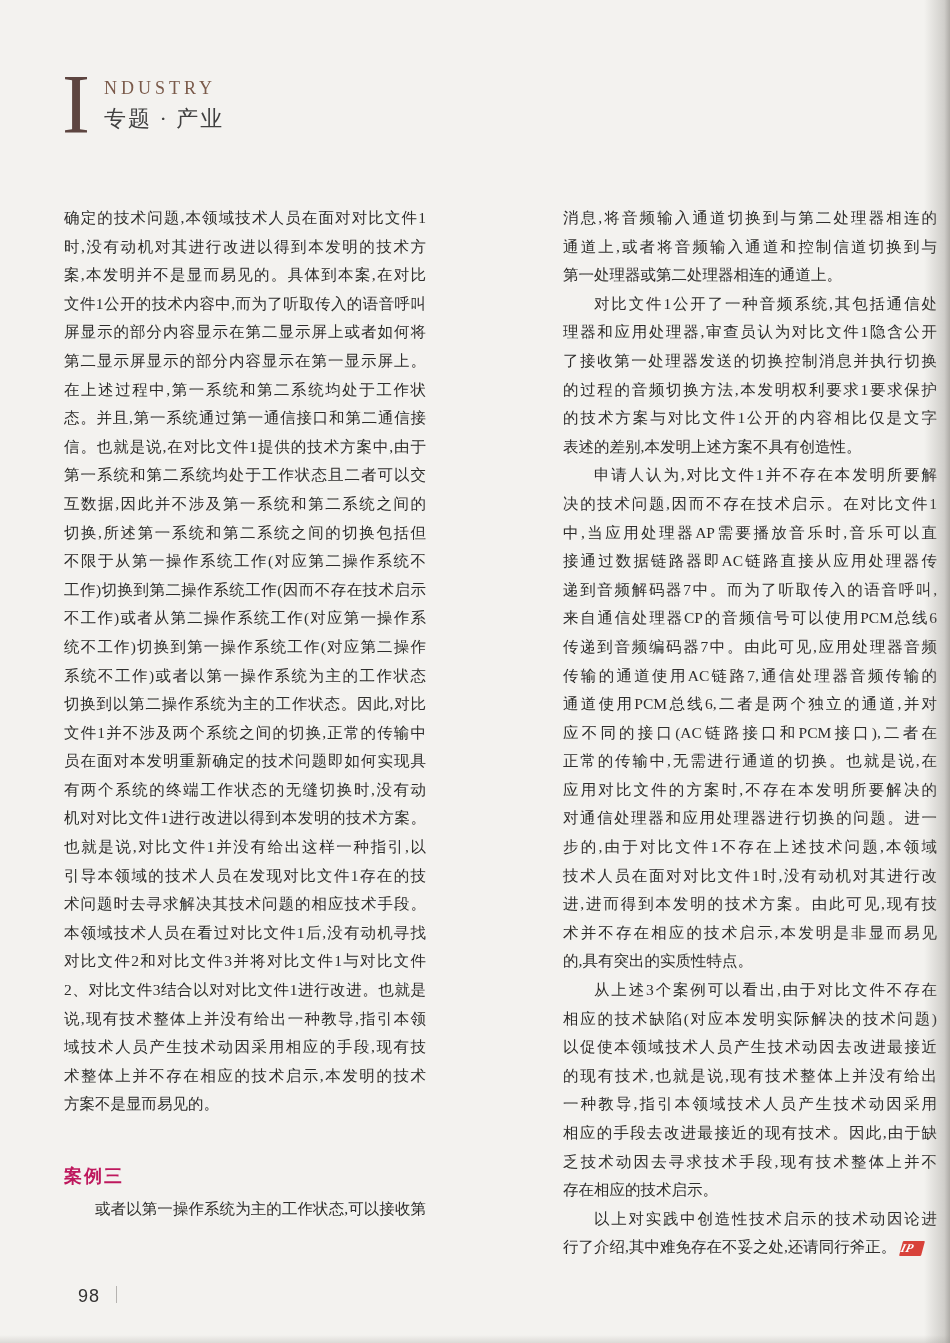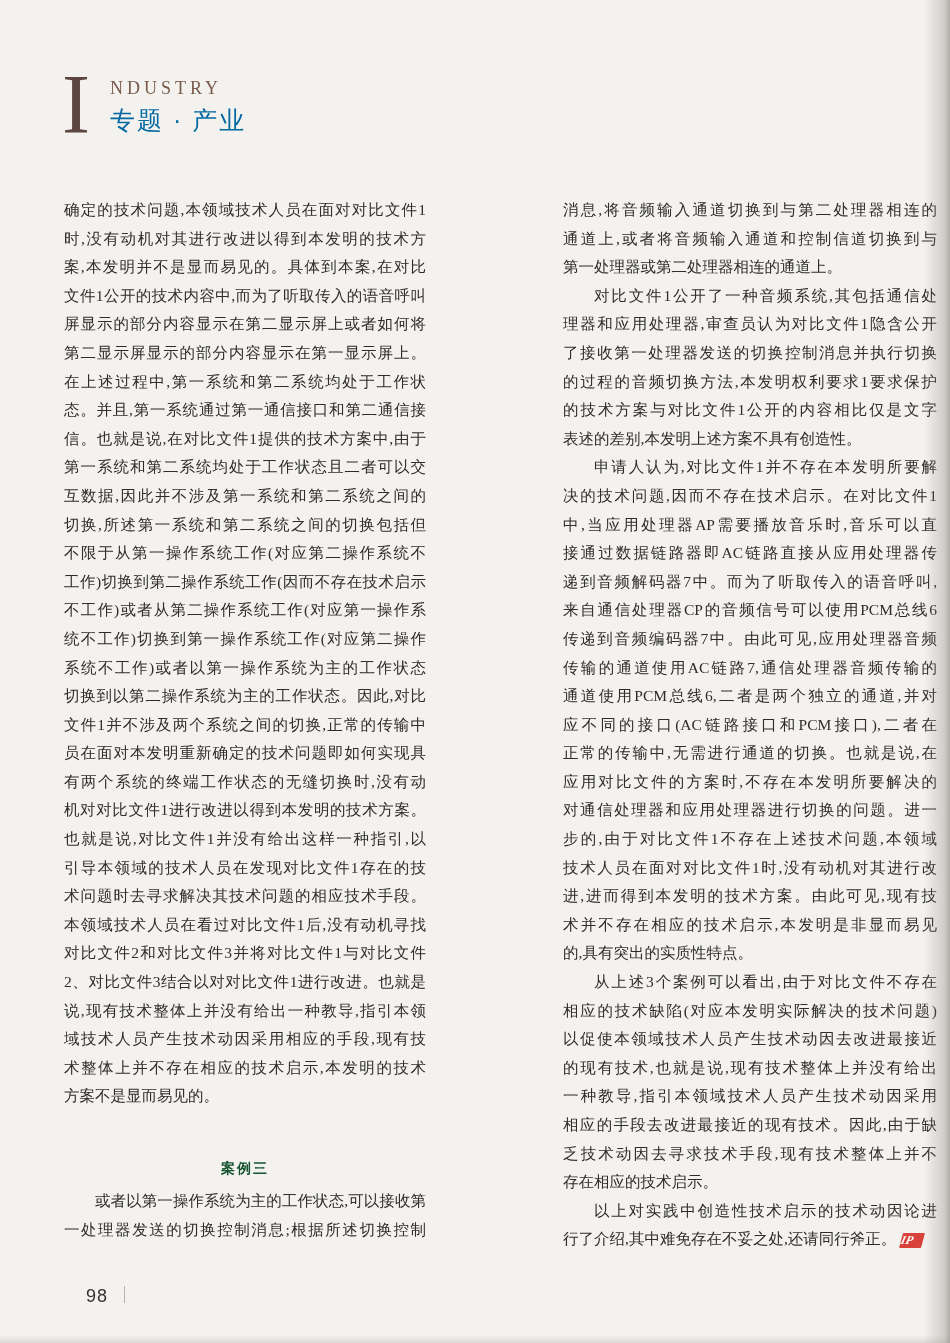--- a/index.html
+++ b/index.html
@@ -21,65 +21,64 @@
     position:absolute;left:0;bottom:0;width:100%;height:8px;
     background:linear-gradient(180deg,rgba(160,156,150,0),rgba(150,146,140,0.25));
     pointer-events:none;
   }
   
   .masthead{position:absolute;left:62px;top:72px;display:flex;}
   .big-i{
     font-family:"Liberation Serif","DejaVu Serif",serif;
     font-size:84px;line-height:66px;color:#5d4540;
   }
-  .masthead-text{margin-left:20px;padding-top:6px;}
+  .masthead-text{margin-left:14px;padding-top:6px;}
   .industry{
     display:block;font-size:18px;letter-spacing:4px;color:#7a5a4a;
     font-family:"Liberation Serif","DejaVu Serif",serif;
   }
   .subtitle{
-    display:block;font-size:25px;letter-spacing:2px;color:#0369a1;margin-top:5px;
-    font-family:Liberation Sans, sans-serif;
+    display:block;font-size:22px;letter-spacing:2px;color:#404040;margin-top:5px;
+    font-family:Liberation Serif, serif;
   }
   
   .column{
-    position:absolute;top:196px;
+    position:absolute;top:204px;
     font-size:15.5px;color:#2e2d2b;
   }
   .col-left{left:64px;width:362px;}
   .col-right{left:563px;width:374px;}
   .line{
     height:28.6px;line-height:28.6px;
     text-align:justify;text-align-last:justify;
     text-justify:inter-character;
     overflow:hidden;
   }
   .line.para-end{text-align-last:left;}
   .line.indent{text-indent:31px;}
   .case-heading{
     font-family:"Liberation Sans","DejaVu Sans",sans-serif;
-    font-weight:bold;font-size:14px;color:#14532d;
+    font-weight:bold;font-size:18px;color:#be185d;
     margin-top:44px;margin-bottom:6px;height:26px;line-height:26px;
     letter-spacing:2px;
-    text-align:center;
   }
   
   .ip-mark{
     display:inline-block;width:22px;height:15px;
     background:#d8423a;color:#ffffff;
     font-family:"Liberation Serif",serif;
     font-style:italic;font-weight:bold;font-size:12px;line-height:15px;
     text-align:center;text-indent:0;
     transform:skewX(-15deg);
     margin-left:5px;vertical-align:baseline;
     border-radius:1px;
   }
   
   .footer{
-    position:absolute;left:86px;top:1286px;
+    position:absolute;left:78px;top:1286px;
     display:flex;align-items:flex-start;
     font-family:"Liberation Sans","DejaVu Sans",sans-serif;
   }
   .page-num{font-size:18px;color:#333231;letter-spacing:1px;}
   .footer-divider{width:1px;height:17px;background:#b5b3b0;margin-left:16px;}
 </style>
 </head>
 <body>
 
 <div class="page">
@@ -120,21 +119,20 @@
       <div class="line">术问题时去寻求解决其技术问题的相应技术手段。</div>
       <div class="line">本领域技术人员在看过对比文件1后,没有动机寻找</div>
       <div class="line">对比文件2和对比文件3并将对比文件1与对比文件</div>
       <div class="line">2、对比文件3结合以对对比文件1进行改进。也就是</div>
       <div class="line">说,现有技术整体上并没有给出一种教导,指引本领</div>
       <div class="line">域技术人员产生技术动因采用相应的手段,现有技</div>
       <div class="line">术整体上并不存在相应的技术启示,本发明的技术</div>
       <div class="line para-end">方案不是显而易见的。</div>
       <div class="case-heading">案例三</div>
       <div class="line indent">或者以第一操作系统为主的工作状态,可以接收第</div>
-      <div class="line">一处理器发送的切换控制消息;根据所述切换控制</div>
     </div>
   <div class="column col-right">
       <div class="line">消息,将音频输入通道切换到与第二处理器相连的</div>
       <div class="line">通道上,或者将音频输入通道和控制信道切换到与</div>
       <div class="line para-end">第一处理器或第二处理器相连的通道上。</div>
       <div class="line indent">对比文件1公开了一种音频系统,其包括通信处</div>
       <div class="line">理器和应用处理器,审查员认为对比文件1隐含公开</div>
       <div class="line">了接收第一处理器发送的切换控制消息并执行切换</div>
       <div class="line">的过程的音频切换方法,本发明权利要求1要求保护</div>
       <div class="line">的技术方案与对比文件1公开的内容相比仅是文字</div>

